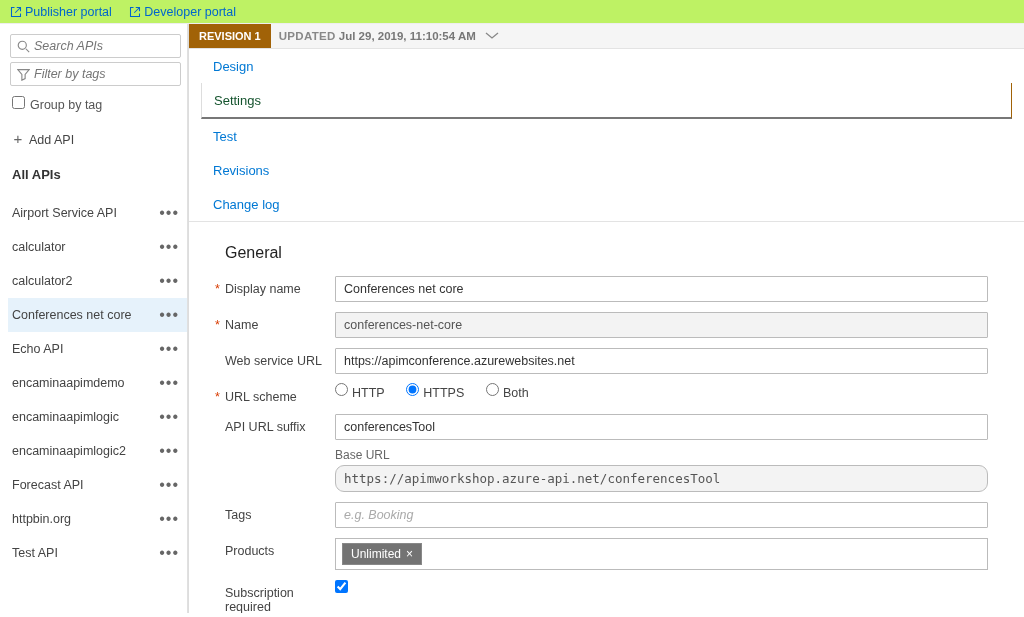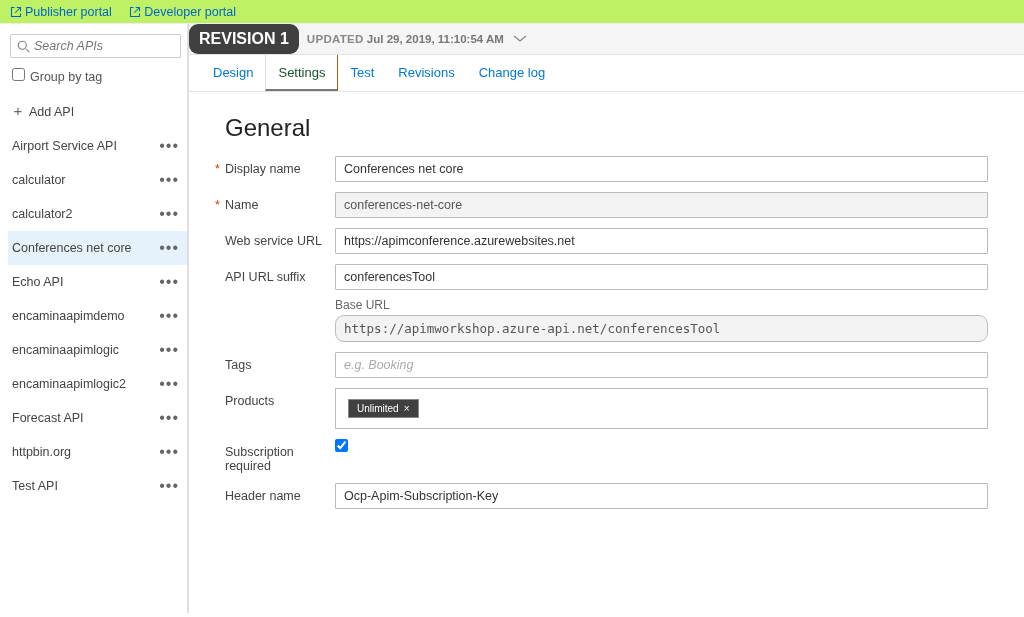--- a/index.html
+++ b/index.html
@@ -20,44 +20,44 @@
 .group-by input { margin-right:5px; }
 .add-api { padding:12px 4px 10px; font-size:12.5px; color:#444; cursor:pointer; }
 .add-api span.plus { font-size:15px; font-weight:300; margin-right:5px; color:#666; display:inline-block; width:12px; text-align:center; }
 .api-head { font-weight:600; font-size:13px; padding: 10px 4px 14px; }
 .api-item { display:flex; justify-content:space-between; align-items:center; padding: 10px 8px 10px 4px; font-size:12.5px; color:#444; cursor:pointer; }
 .api-item.selected { background:#e6f2fb; }
 .dots { font-size:16px; color:#666; letter-spacing:1px; line-height:6px; }
 
 .main { flex:1; overflow-y:auto; position:relative; border-left:1px solid #ddd; }
 .rev-bar { background:#f5f5f5; border-bottom:1px solid #e3e3e3; display:flex; align-items:center; font-size:11.5px; }
-.rev-badge { background:#404040; color:#fff; font-weight:600; padding:6px 10px; font-size:16px;border-radius:9px; }
+.rev-badge { background:#a16207; color:#fff; font-weight:600; padding:6px 10px; font-size:11px; }
 .rev-text { color:#777; padding-left:8px;font-weight:bold; }
 .rev-text b { color:#888; letter-spacing:0.3px; }
 .chev { margin-left:6px; }
 
-.tabs { display:flex; border-bottom:1px solid #e3e3e3; padding: 0 12px; }
+.tabs { display:flex; border-bottom:1px solid #e3e3e3; padding: 0 12px; flex-direction: column; }
 .tab { padding: 10px 12px 9px; color:#0078d4; cursor:pointer; font-size:13px; }
 .tab.active { color:#14532d; border-bottom:2px solid #777; border-left:1px solid #ddd; border-right:1px solid #a16207;}
 
 .content { padding: 18px 36px; max-width: 860px; }
-h2.sec { font-size:24px; font-weight:400; margin: 4px 0 14px; color:#222; }
+h2.sec { font-size:16px; font-weight:400; margin: 4px 0 14px; color:#222; }
 
 .form-row { display:flex; align-items:flex-start; margin-bottom:10px; }
 .form-label { width:110px; flex-shrink:0; font-size:12.5px; color:#444; padding-top:6px; position:relative; }
 .req::before { content:"*"; color:#d83b01; position:absolute; left:-10px; top:6px; }
 .form-field { flex:1; }
 .txt { width:100%; padding:5px 8px; border:1px solid #bbb; font-size:12.5px; color:#333; background:#fff; border-radius:1px; }
 .txt.ro { background:#f3f3f3; color:#555; }
 .txt.tall { height:56px; resize:both; font-family:inherit; }
 .mono { font-family: Consolas, monospace; font-size:12.5px;border-radius:9px; }
 .sublabel { font-size:12px; color:#666; margin:8px 0 3px; }
 .radio-row label { margin-right:18px; font-size:12.5px; color:#444; }
 .radio-row input { margin-right:4px; position:relative; top:-1px;}
-.tag-chip { display:inline-block; background:#404040; color:#fff; font-size:10px; padding:3px 8px; border:1px solid #888; margin:8px; }
+.tag-chip { display:inline-block; background:#737373; color:#fff; font-size:12px; padding:3px 8px; border:1px solid #888; margin:2px; }
 .tag-chip .x { margin-left:5px; cursor:pointer; }
 .tags-wrap { border:1px solid #bbb; padding:2px 4px; min-height:26px; }
 .placeholder-input::placeholder { font-style:italic; color:#aaa; }
 </style>
 </head>
 <body>
 
 <div class="top-bar">
   <a href="#">
     <svg width="12" height="12" viewBox="0 0 16 16" fill="none" stroke="#0066cc" stroke-width="1.4">
@@ -73,26 +73,33 @@
 
 <div class="layout">
   <div class="sidebar">
     <div class="search-box">
       <svg width="13" height="13" viewBox="0 0 16 16" fill="none" stroke="#888" stroke-width="1.4">
           <circle cx="6.5" cy="6.5" r="5"></circle>
           <path d="m11 11 4 4"></path>
         </svg>
       <input placeholder="Search APIs" style="">
     </div>
+    <div class="search-box">
+      <svg width="13" height="13" viewBox="0 0 16 16" fill="none" stroke="#888" stroke-width="1.4">
+          <path d="M1 2h14l-5 6v5l-4 2V8z"></path>
+        </svg>
+      <input placeholder="Filter by tags" style="">
+    </div>
     <div class="group-by">
       <input type="checkbox" style=""><span>Group by tag</span>
     </div>
     <div class="add-api">
       <span class="plus">+</span><span>Add API</span>
     </div>
+    <div class="api-head">All APIs</div>
     <div id="api-list">
         <div class="api-item">
           <span>Airport Service API</span>
           <span class="dots">•••</span>
         </div>
         <div class="api-item">
           <span>calculator</span>
           <span class="dots">•••</span>
         </div>
         <div class="api-item">
@@ -162,20 +169,28 @@
       </div>
       <div class="form-row">
         <div class="form-label req">Name</div>
         <div class="form-field"><input class="txt ro" readonly="" value="conferences-net-core" style=""></div>
       </div>
       <div class="form-row">
         <div class="form-label">Web service URL</div>
         <div class="form-field"><input class="txt" value="https://apimconference.azurewebsites.net" style=""></div>
       </div>
       <div class="form-row">
+        <div class="form-label req">URL scheme</div>
+        <div class="form-field radio-row">
+          <label><input type="radio" name="s" style=""><span>HTTP</span></label>
+          <label><input type="radio" name="s" checked="" style=""><span>HTTPS</span></label>
+          <label><input type="radio" name="s" style=""><span>Both</span></label>
+        </div>
+      </div>
+      <div class="form-row">
         <div class="form-label">API URL suffix</div>
         <div class="form-field">
           <input class="txt" value="conferencesTool" style="">
           <div class="sublabel">Base URL</div>
           <input class="txt ro mono" readonly="" value="https://apimworkshop.azure-api.net/conferencesTool" style="">
         </div>
       </div>
       <div class="form-row">
         <div class="form-label">Tags</div>
         <div class="form-field"><input class="txt placeholder-input" placeholder="e.g. Booking" style=""></div>

